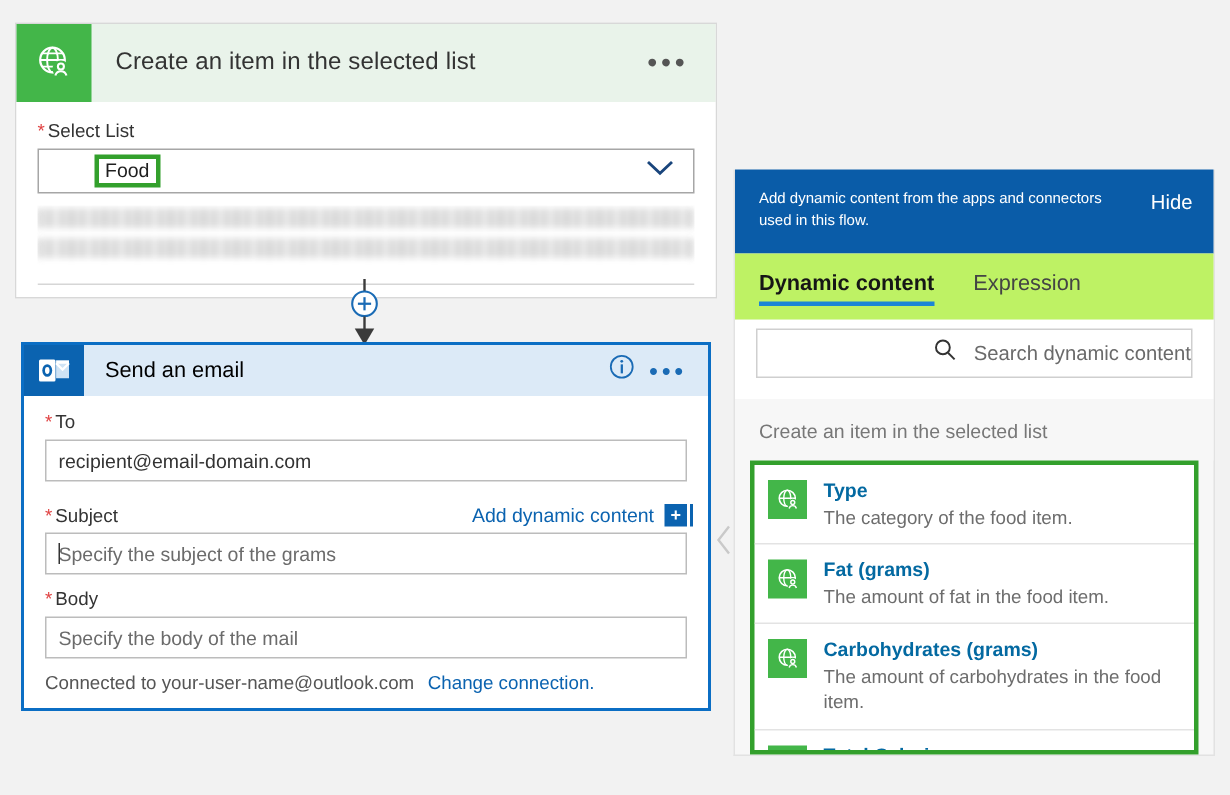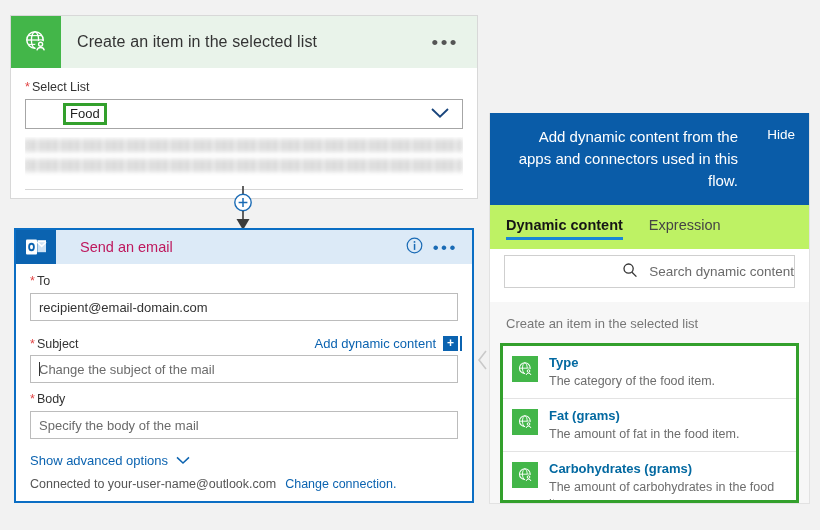--- a/index.html
+++ b/index.html
@@ -158,23 +158,23 @@
     flex: 0 0 40px;
     background: #0b63b0;
     display: flex;
     align-items: center;
     justify-content: center;
   }
   .ol-title {
     flex: 1;
     display: flex;
     align-items: center;
-    padding-left: 24px;
+    padding-left: 14px;
     font-size: 14.5px;
-    color: #be185d;
+    color: #000000;
   }
   .ol-head-icons {
     display: flex;
     align-items: center;
     gap: 10px;
     padding-right: 14px;
   }
   .info-icon { display: block; }
   .ol-ellipsis {
     letter-spacing: 2.5px;
@@ -268,24 +268,23 @@
   .dc-banner {
     background: #0a5ca8;
     color: #fff;
     padding: 13px 14px 14px 16px;
     display: flex;
     align-items: flex-start;
     justify-content: space-between;
     gap: 10px;
   }
   .dc-banner-text {
-    font-size: 15px;
+    font-size: 10px;
     line-height: 1.45;
     max-width: 232px;
-    text-align: right;
   }
   .dc-hide {
     font-size: 13.5px;
     color: #fff;
     white-space: nowrap;
     padding-top: 1px;
   }
   .dc-tabs {
     background: #bef264;
     display: flex;
@@ -468,38 +467,30 @@
         <div class="field-label" style="margin-bottom:0">
           <span class="req-star">*</span><span>Subject</span>
         </div>
         <div class="adc-link">
           <span>Add dynamic content</span>
           <span class="adc-plus">+</span>
         </div>
       </div>
       <div class="textbox placeholder">
         <span class="caretline"></span>
-          <span>Change the subject of the mail</span>
+          <span>Specify the subject of the grams</span>
       </div>
 
       <div class="field-label" style="margin-top:9px">
         <span class="req-star">*</span><span>Body</span>
       </div>
       <div class="textbox placeholder">
         <span>Specify the body of the mail</span>
       </div>
 
-      <div class="adv-link">
-        <span>Show advanced options</span>
-        <span>
-          <svg width="14" height="9" viewBox="0 0 14 9" aria-hidden="true">
-            <path d="M1 1.4 L7 7 L13 1.4" fill="none" stroke="#0b63b0" stroke-width="1.5"></path>
-          </svg>
-        </span>
-      </div>
 
       <div class="conn-row">
         <span>Connected to your-user-name@outlook.com</span>
         <span class="conn-change">Change connection.</span>
       </div>
     </div>
   </div>
 
   <div class="panel-collapse">
     <svg width="12" height="24" viewBox="0 0 12 24" aria-hidden="true">

